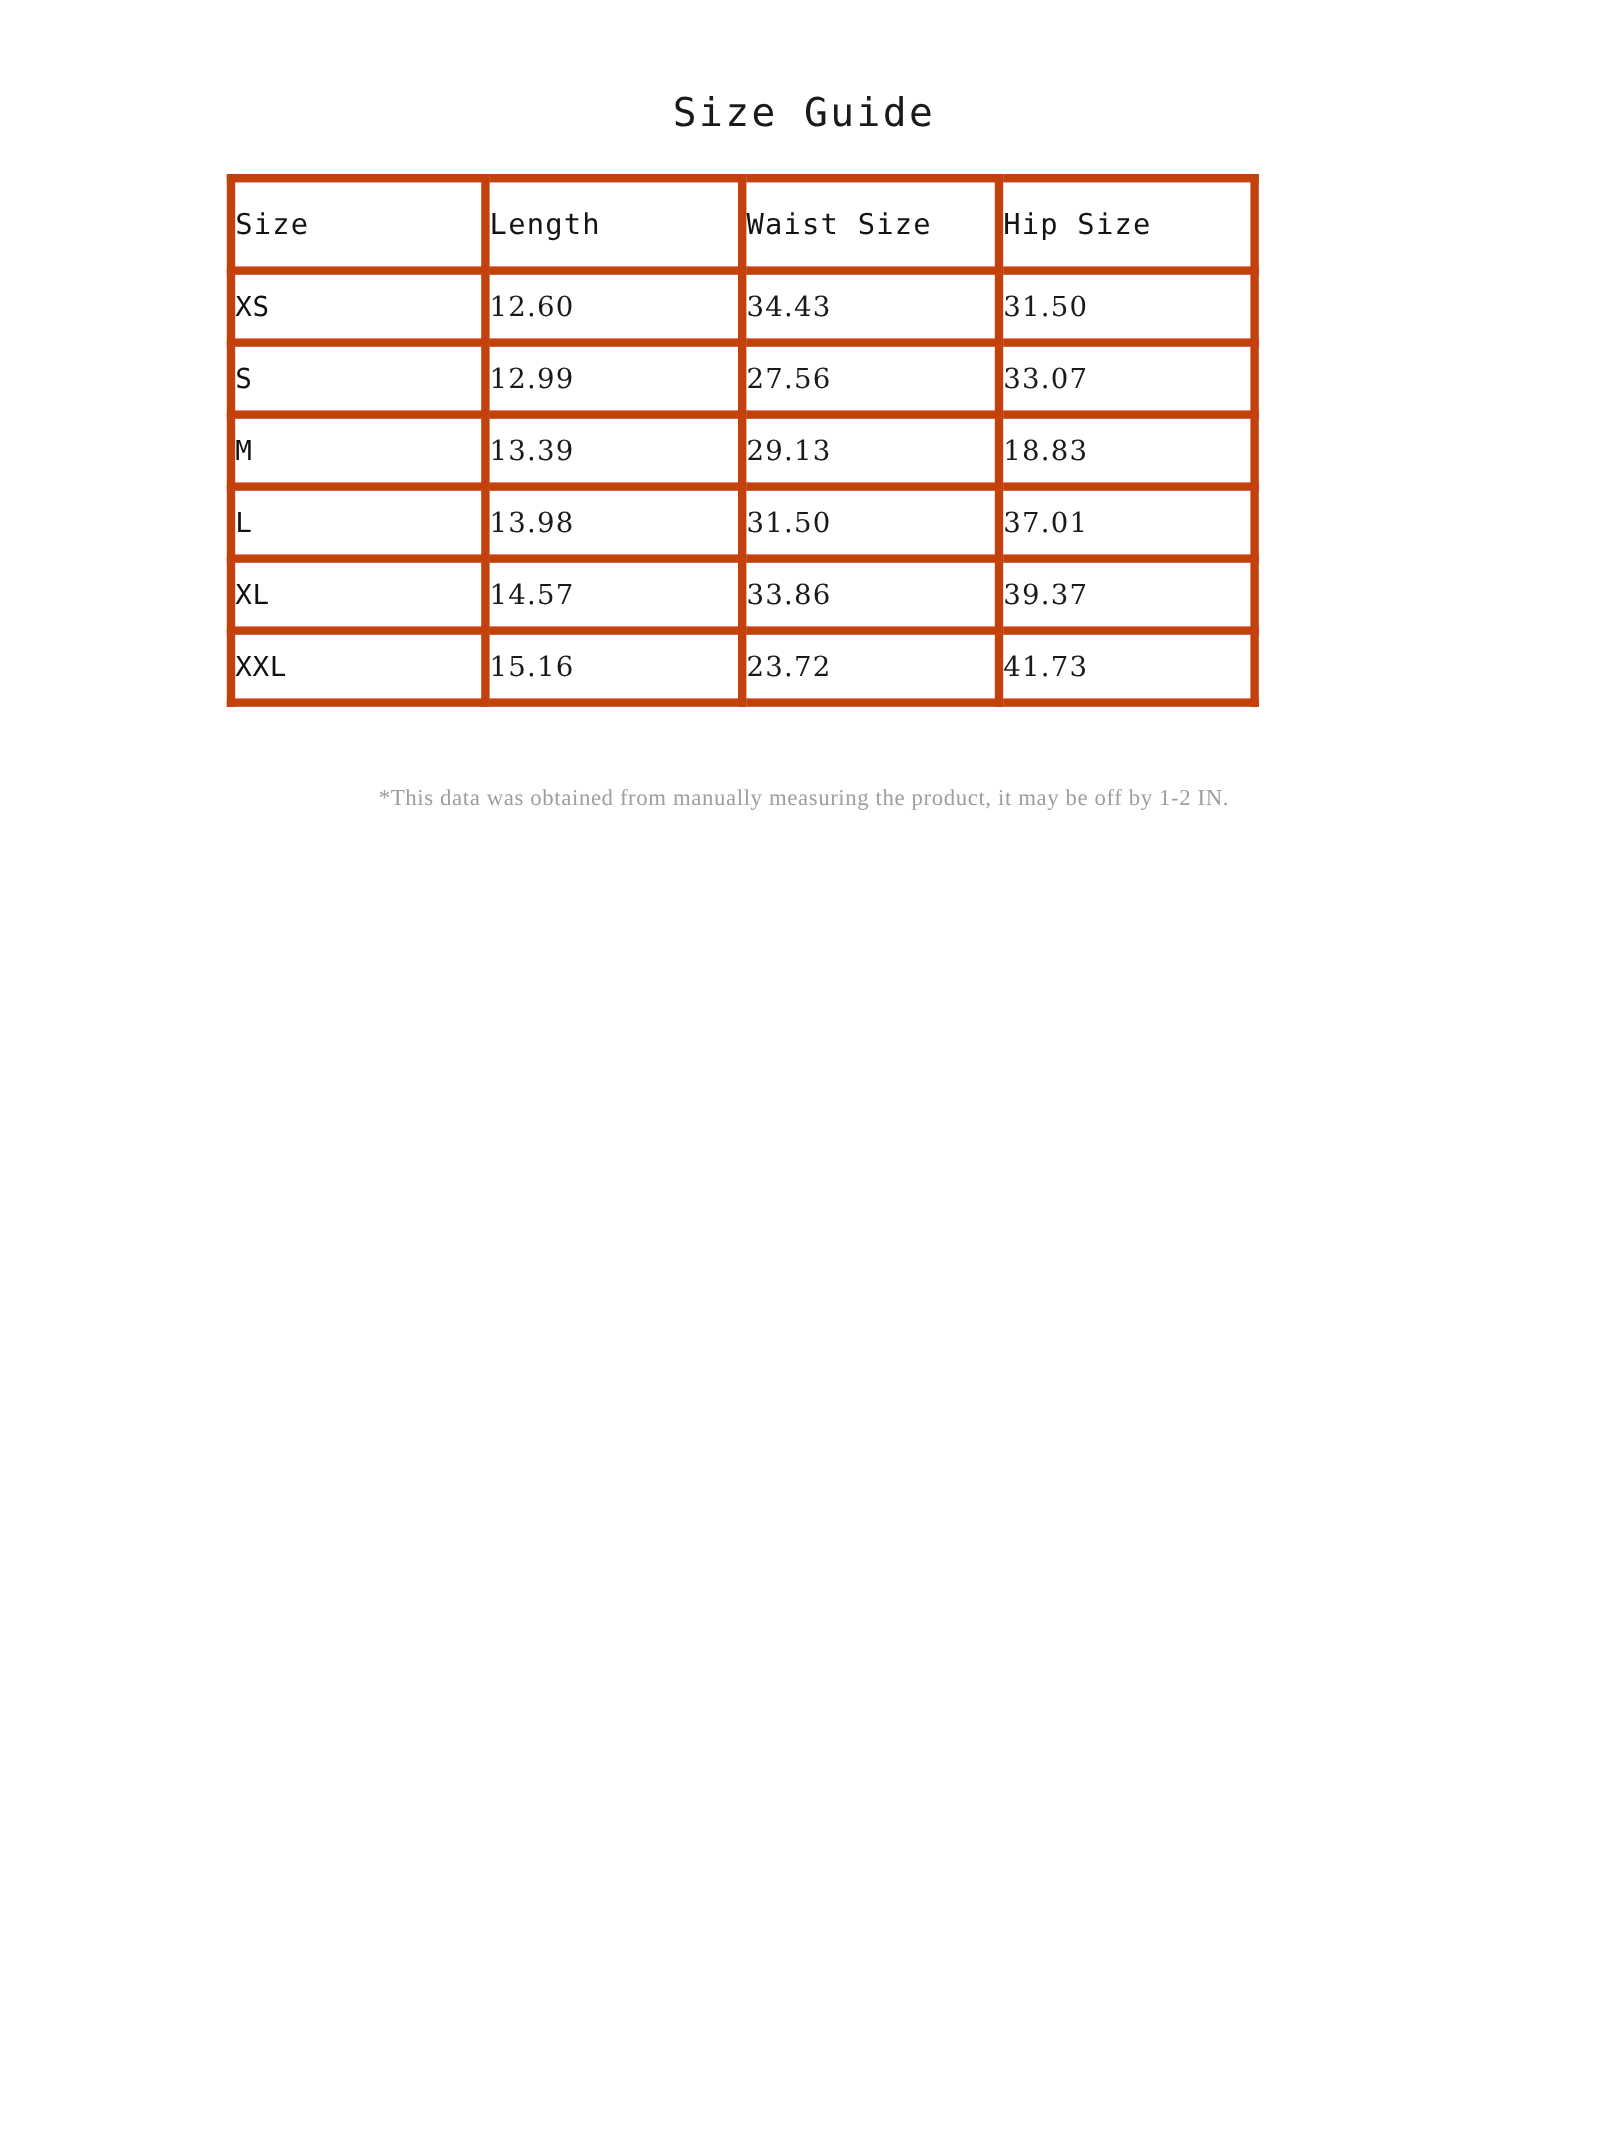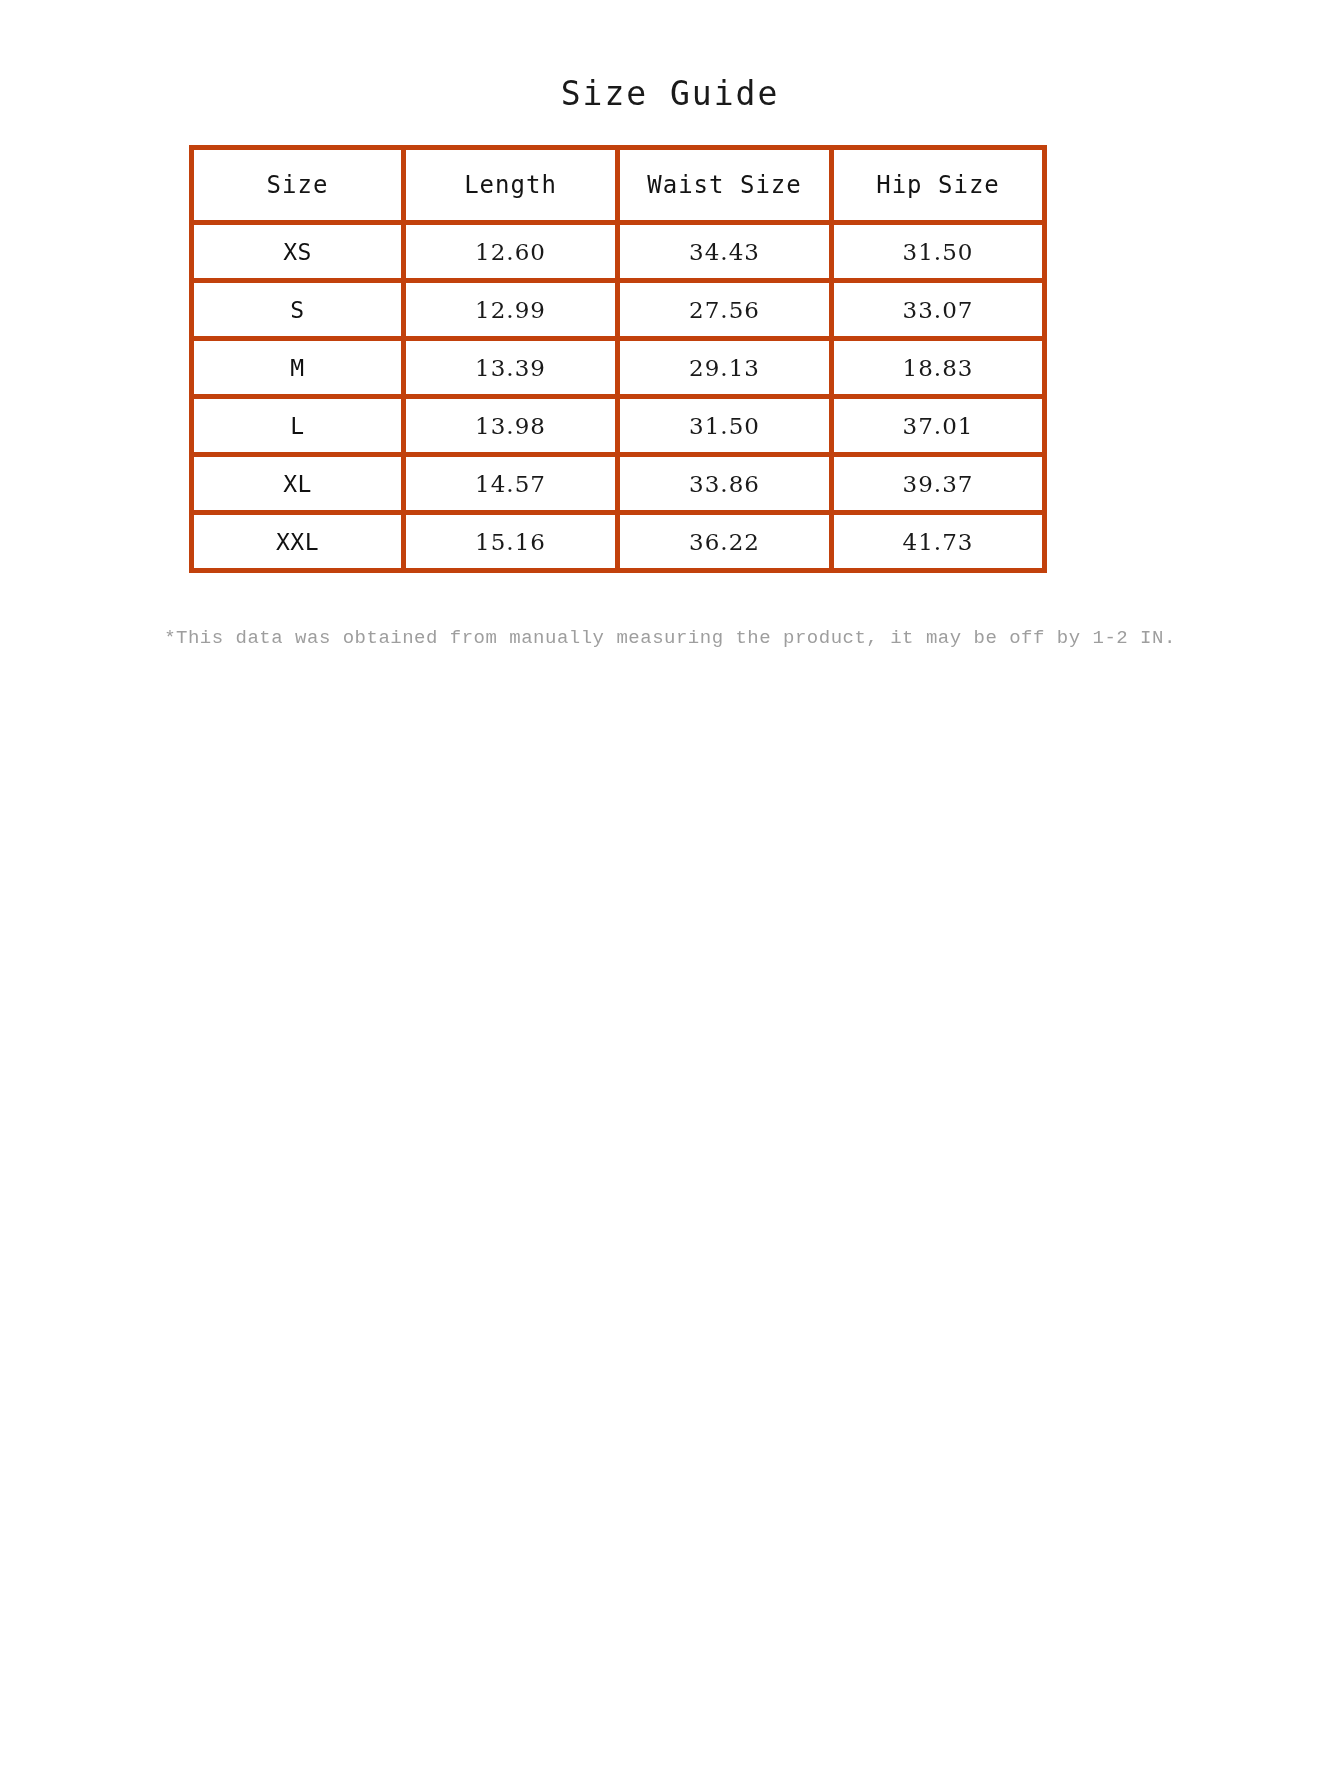--- a/index.html
+++ b/index.html
@@ -49,22 +49,22 @@
     table-layout: fixed;
   }
 
   table.size-table col.c0 { width: 212px; }
   table.size-table col.c1 { width: 214px; }
   table.size-table col.c2 { width: 214px; }
   table.size-table col.c3 { width: 213px; }
 
   table.size-table th,
   table.size-table td {
-    border: 5px solid #c2410c;
-    text-align: center;
+    border: 7px solid #c2410c;
+    text-align: left;
     vertical-align: middle;
     padding: 0;
   }
 
   table.size-table thead th {
     height: 70px;
     font-family: "DejaVu Sans Mono", "Liberation Mono", monospace;
     font-size: 24px;
     font-weight: 400;
     letter-spacing: 1px;
@@ -86,25 +86,25 @@
     color: #111111;
   }
 
   table.size-table tbody td.num-cell {
     font-family: "DejaVu Serif", "Liberation Serif", serif;
     letter-spacing: 1px;
   }
 
   .footnote {
     position: absolute;
-    top: 627px;
+    top: 655px;
     left: 0;
     width: 1340px;
     text-align: center;
-    font-family: Liberation Mono, monospace;
+    font-family: Liberation Serif, serif;
     font-size: 19px;
     letter-spacing: 0.5px;
     color: #9e9e9e;
     white-space: nowrap;
   }
 </style>
 </head>
 <body>
 
 <div class="page">
@@ -154,21 +154,21 @@
         </tr>
         <tr>
           <td class="size-cell">XL</td>
           <td class="num-cell">14.57</td>
           <td class="num-cell">33.86</td>
           <td class="num-cell">39.37</td>
         </tr>
         <tr>
           <td class="size-cell">XXL</td>
           <td class="num-cell">15.16</td>
-          <td class="num-cell">36.22</td>
+          <td class="num-cell">23.72</td>
           <td class="num-cell">41.73</td>
         </tr>
       </tbody>
     </table>
   </div>
 
   <div class="footnote">*This data was obtained from manually measuring the product, it may be off by 1-2 IN.</div>
 
 </div>
 

